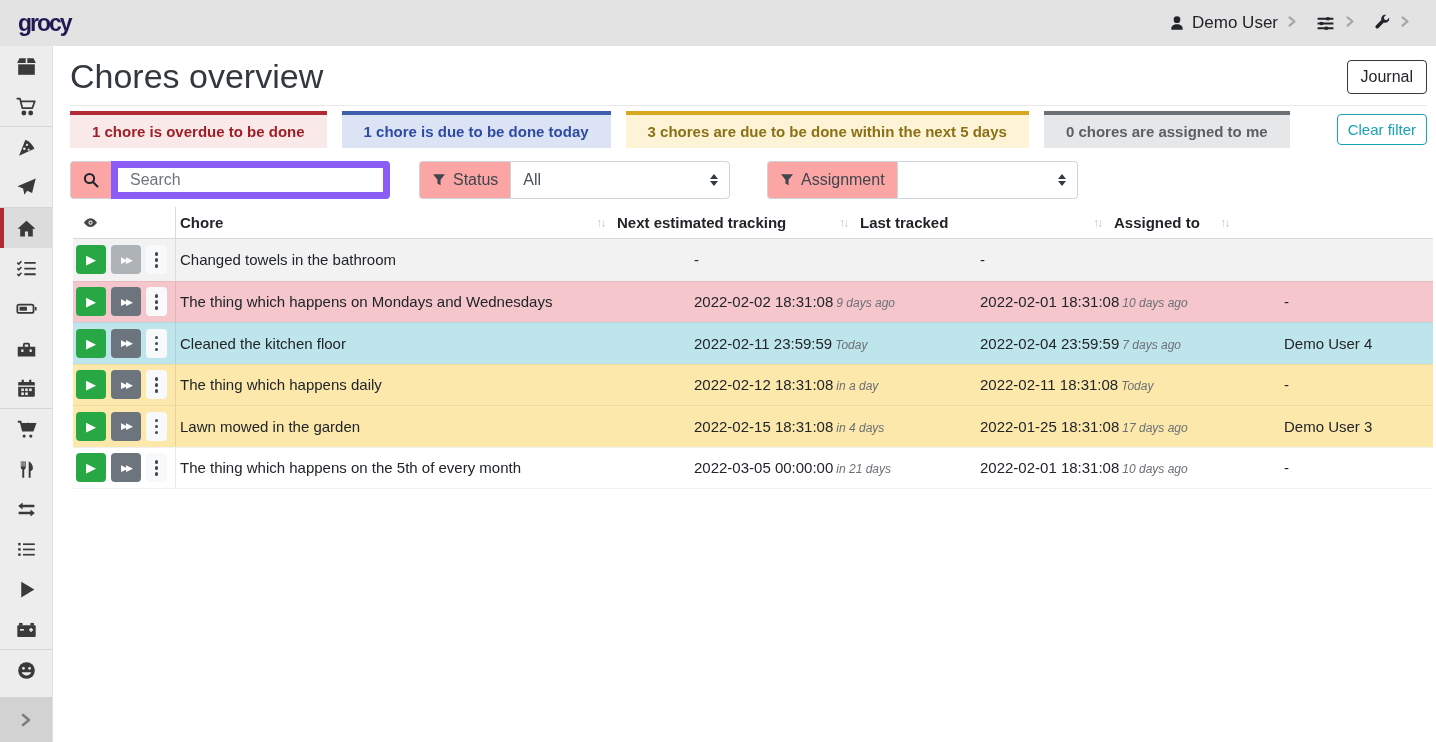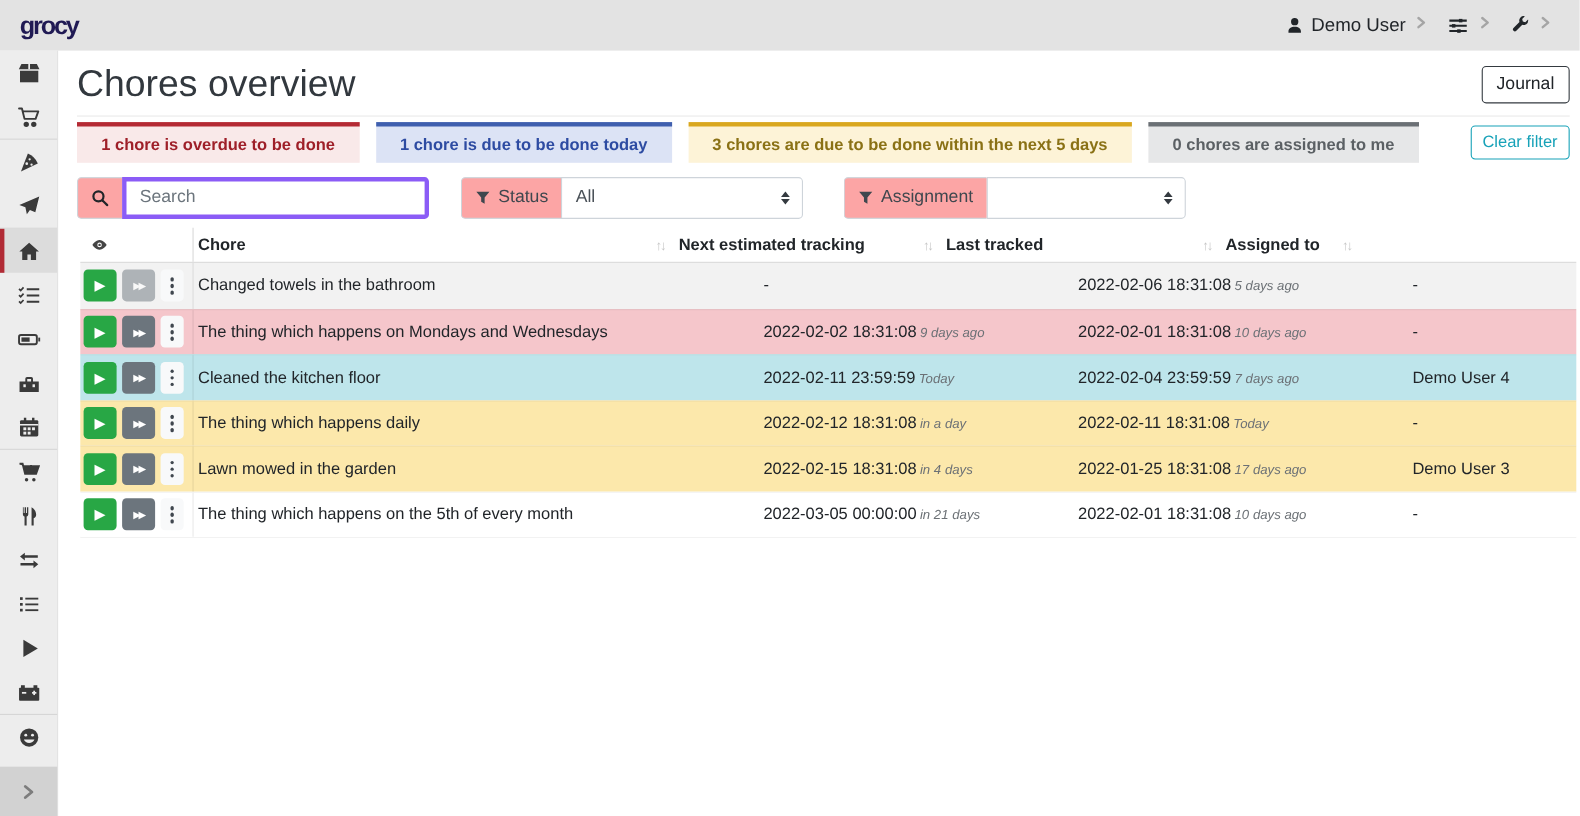--- a/index.html
+++ b/index.html
@@ -36,21 +36,21 @@
   .scard.c0 { border-color:#b42a34; background:#f9e9e9; color:#9e1f28; }
   .scard.c1 { border-color:#3f5fae; background:#dce3f5; color:#2d4ba2; }
   .scard.c2 { border-color:#d9a71f; background:#fdf3d7; color:#8a7115; }
   .scard.c3 { border-color:#6b7075; background:#e6e7e8; color:#5b6064; }
   .btn-clear { margin-left:auto; align-self:center; background:#fff; border:1px solid #17a2b8; color:#17a2b8; border-radius:4px; padding:6px 10px; font-size:15px; font-family:inherit; cursor:pointer; }
 
   
   .filters { display:flex; margin-top:13px; }
   .igroup { display:flex; height:38px; }
   .prepend { background:#fca5a5; border:1px solid #ced4da; border-right:0; border-radius:4px 0 0 4px; display:flex; align-items:center; gap:7px; padding:0 12px; font-size:16px; color:#3f474e; }
-  .igroup input { flex:1; border:4px solid #8b5cf6; border-radius:0 4px 4px 0; padding:0 12px; font-size:16px; color:#495057; font-family:inherit; outline:none; }
+  .igroup input { flex:1; border:7px solid #8b5cf6; border-radius:0 4px 4px 0; padding:0 12px; font-size:16px; color:#495057; font-family:inherit; outline:none; }
   .igroup input::placeholder { color:#6c757d; }
   .select { flex:1; position:relative; background:#fff; border:1px solid #ced4da; border-radius:0 4px 4px 0; display:flex; align-items:center; padding:0 26px 0 12px; font-size:16px; color:#495057; cursor:pointer; }
   .caret { position:absolute; right:11px; top:50%; transform:translateY(-50%); display:flex; flex-direction:column; gap:2px; }
   .caret i { display:block; width:0; height:0; border-left:4px solid transparent; border-right:4px solid transparent; }
   .caret .up { border-bottom:5px solid #343a40; }
   .caret .down { border-top:5px solid #343a40; }
   .g-search { width:320px; }
   .g-status { width:311px; margin-left:29px; }
   .g-assign { width:311px; margin-left:37px; }
 
@@ -358,21 +358,20 @@
       <button class="btn-dots">
               <span class="dots">
                 <i></i>
                 <i></i>
                 <i></i>
               </span>
             </button>
     </div>
     <div class="c bc2">Changed towels in the bathroom</div>
     <div class="c bc3"><span>-</span><span class="rel"></span></div>
-    <div class="c bc4"><span>2022-02-06 18:31:08</span><span class="rel">5 days ago</span></div>
     <div class="c bc5">-</div>
   </div>
 
   <div class="trow row-danger">
     <div class="c bc1">
       <button class="btn-play">
               <span>▶</span>
             </button>
       <button class="btn-skip">
               <span>▶▶</span>

